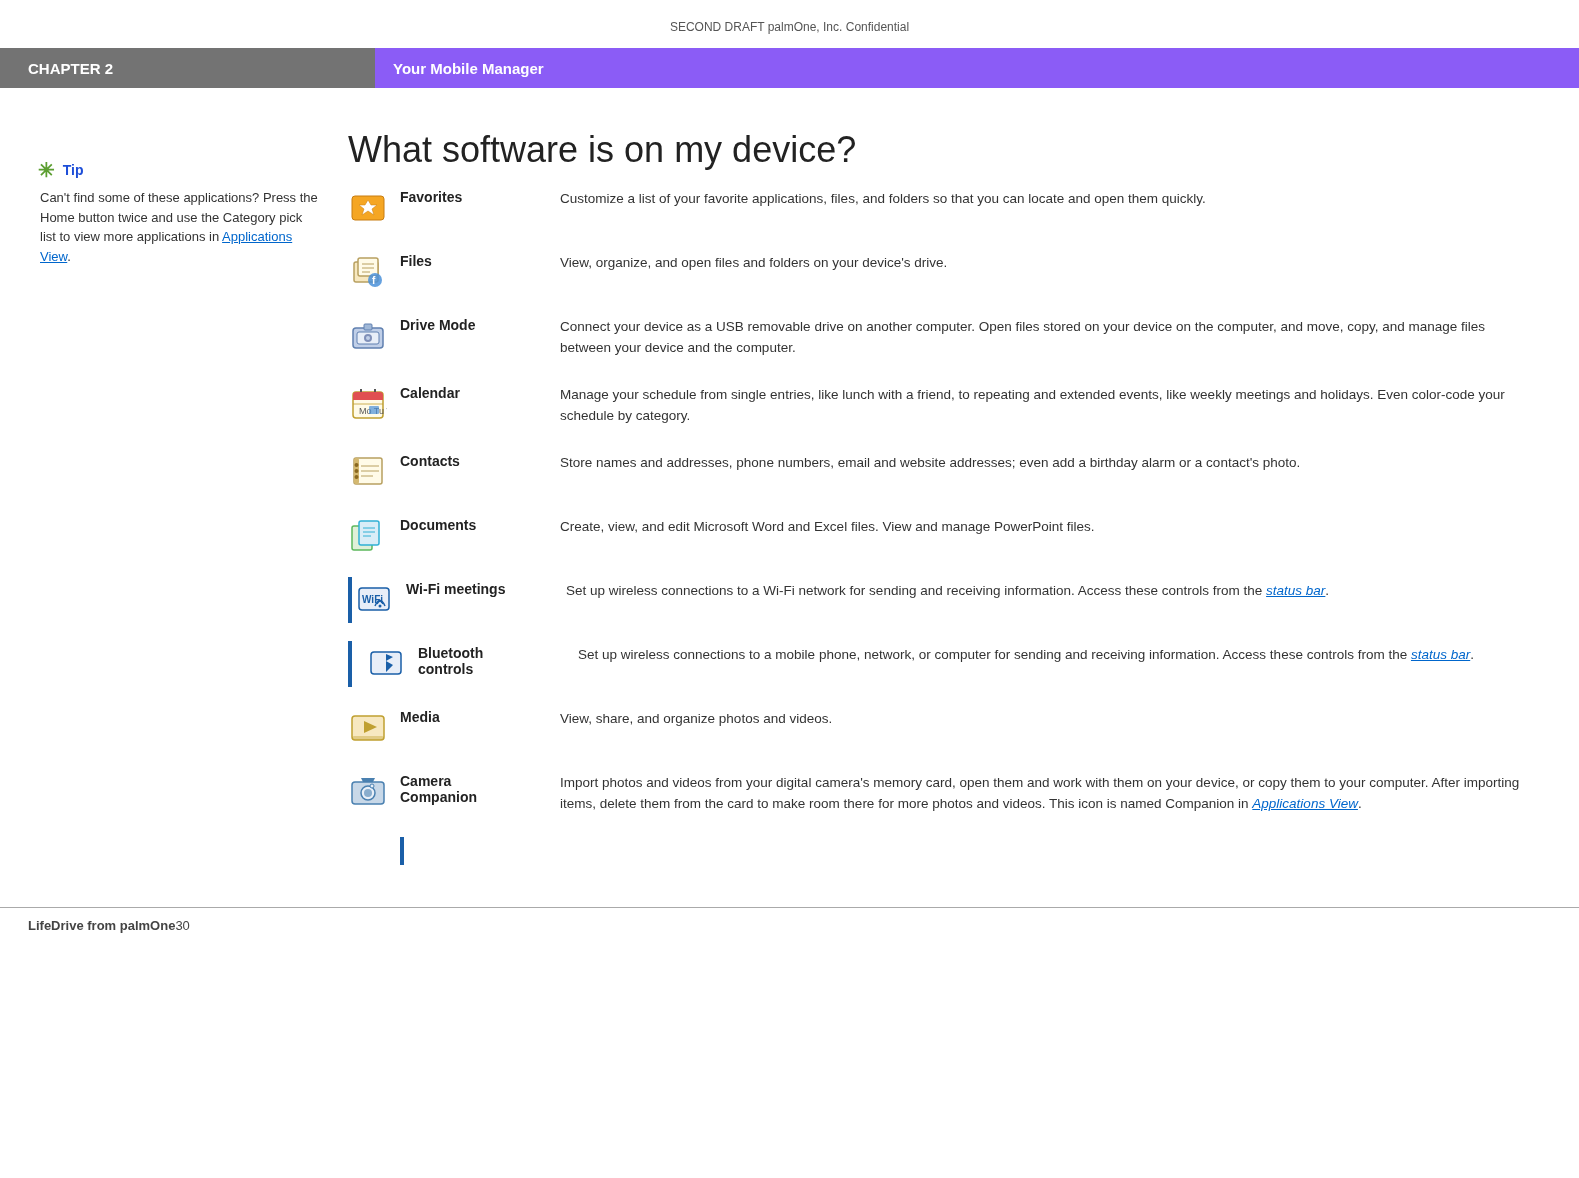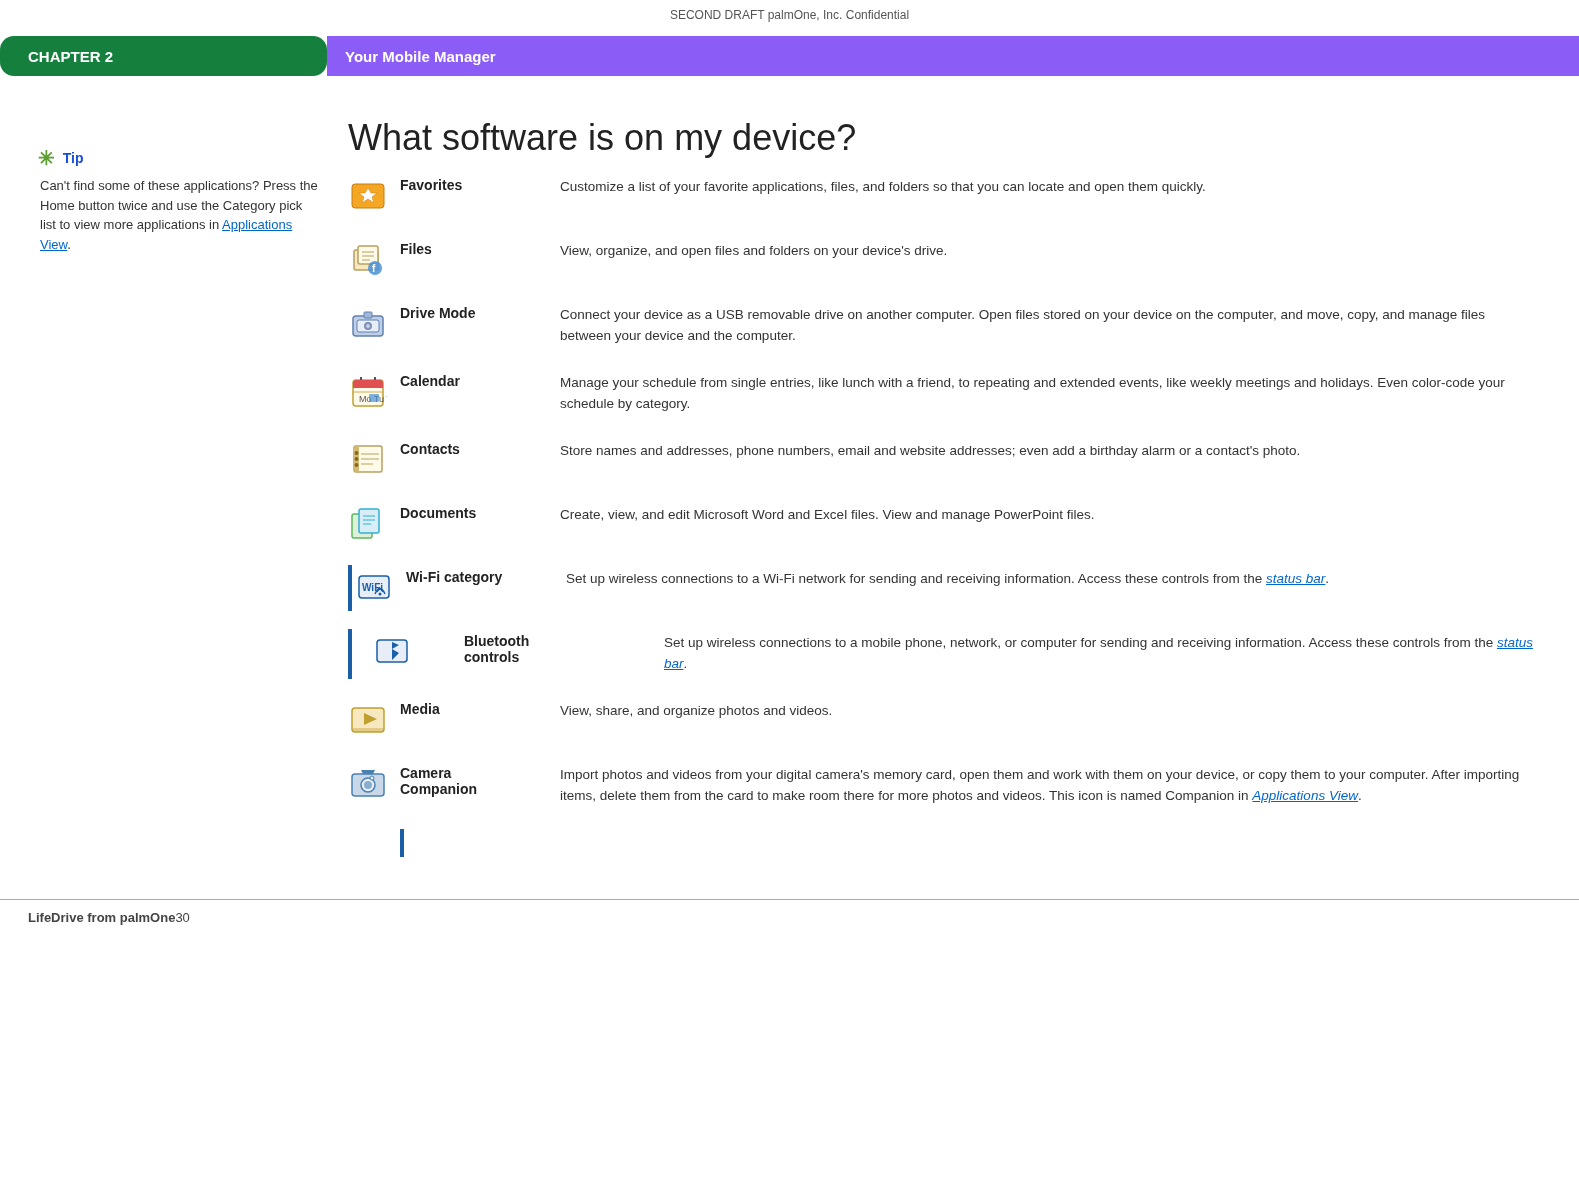--- a/index.html
+++ b/index.html
@@ -10,39 +10,38 @@
       color: #222;
       width: 1579px;
       min-height: 1178px;
     }
 
     
     .top-bar {
       text-align: center;
       font-size: 12px;
       color: #555;
-      padding: 8px 0 4px 0;
+      padding: 20px 0 4px 0;
     }
 
     
     .chapter-header {
       display: flex;
       height: 40px;
       margin-top: 10px;
     }
     .chapter-label {
-      background: #15803d;
+      background: #737373;
       color: #fff;
       font-weight: bold;
       font-size: 15px;
-      width: 327px;
+      width: 375px;
       display: flex;
       align-items: center;
       padding-left: 28px;
-      border-radius: 14px;
     }
     .chapter-title {
       background: #8b5cf6;
       color: #fff;
       font-weight: bold;
       font-size: 15px;
       flex: 1;
       display: flex;
       align-items: center;
       padding-left: 18px;
@@ -321,25 +320,25 @@
           <div class="app-icon">
             <svg width="38" height="38" viewBox="0 0 38 38">
               <rect x="4" y="8" width="30" height="22" rx="3" fill="#e8eef8" stroke="#1a5fa8" stroke-width="1.5"></rect>
               <text x="7" y="23" font-size="10" fill="#1a5fa8" font-weight="bold">WiFi</text>
               <path d="M22 24 Q25 18 28 24" fill="none" stroke="#1a5fa8" stroke-width="1.5"></path>
               <path d="M20 26 Q25 15 30 26" fill="none" stroke="#1a5fa8" stroke-width="1.5"></path>
               <circle cx="25" cy="26" r="1.5" fill="#1a5fa8"></circle>
             </svg>
           </div>
         </div>
-        <div class="app-name-col">Wi-Fi category</div>
+        <div class="app-name-col">Wi-Fi meetings</div>
         <div class="app-desc-col">Set up wireless connections to a Wi-Fi network for sending and receiving information. Access these controls from the <a class="desc-link">status bar</a>.</div>
       </div>
 
-      <div class="app-row bar-row" style="position:relative; padding-left: 24px; gap: 40px;">
+      <div class="app-row bar-row" style="position:relative; padding-left: 18px;">
         <div style="position:absolute;left:0;top:0;bottom:0;width:4px;background:#1a5fa8;"></div>
         <div class="app-icon-col">
           <div class="app-icon">
             <svg width="38" height="38" viewBox="0 0 38 38">
               <rect x="4" y="8" width="30" height="22" rx="3" fill="#e8eef8" stroke="#1a5fa8" stroke-width="1.5"></rect>
               <path d="M19 10 L19 28 L26 21 L19 17 L26 13 L19 10Z" fill="#1a5fa8"></path>
             </svg>
           </div>
         </div>
         <div class="app-name-col">Bluetooth<br>controls</div>

